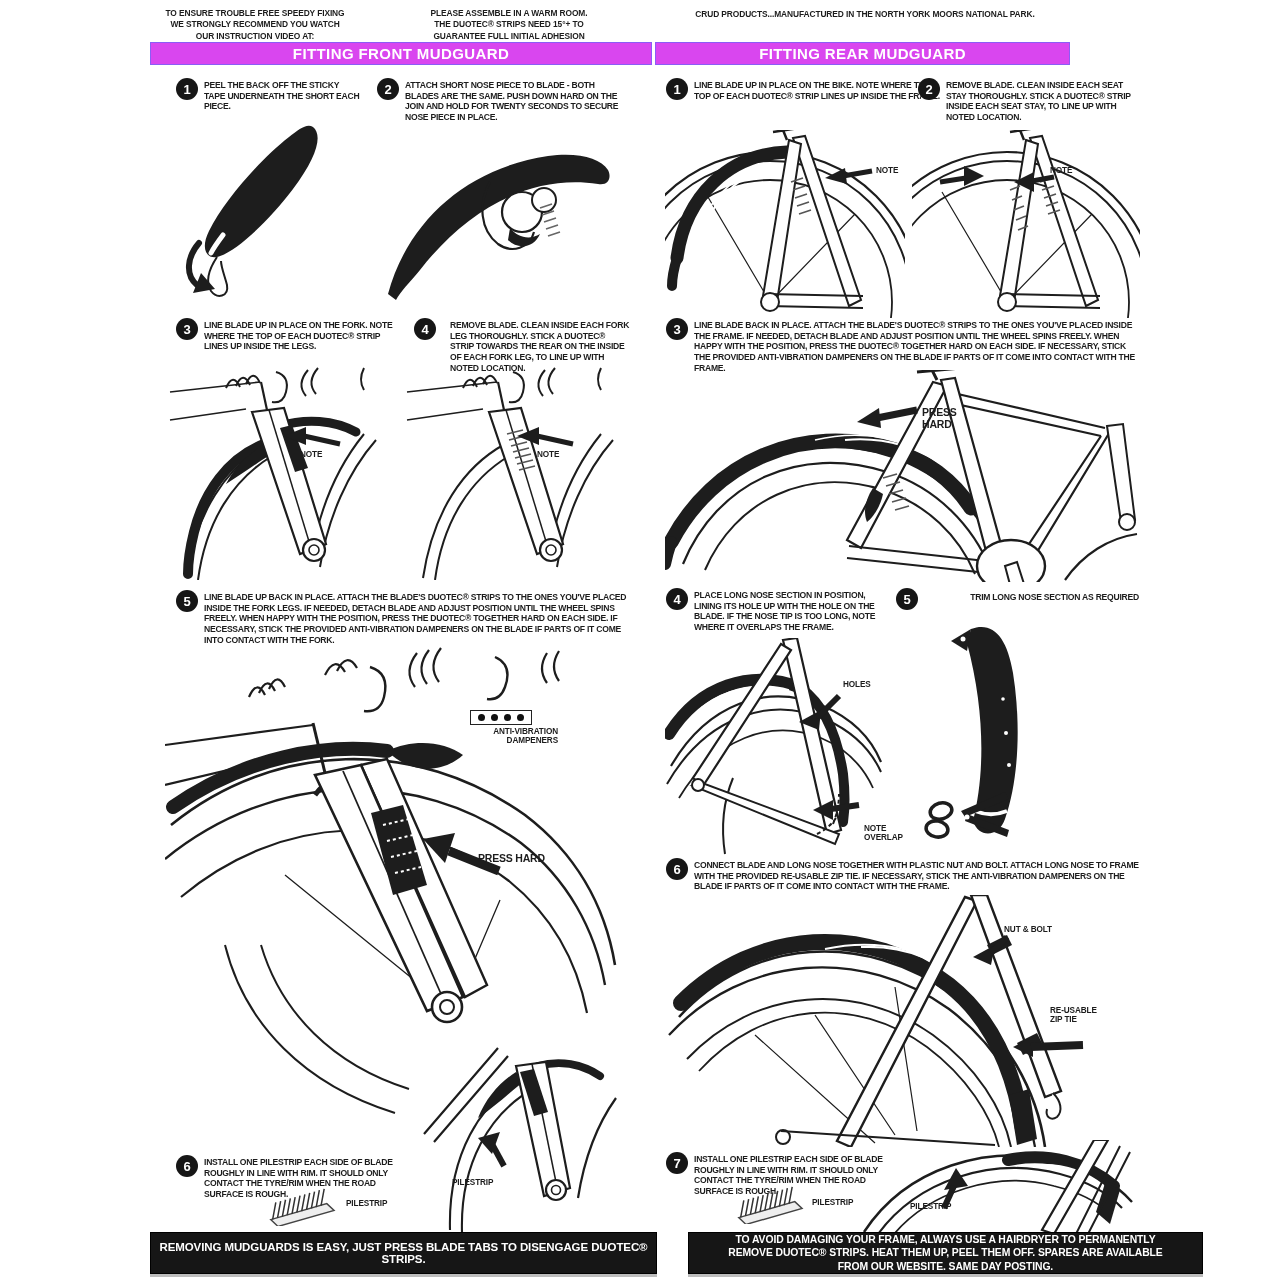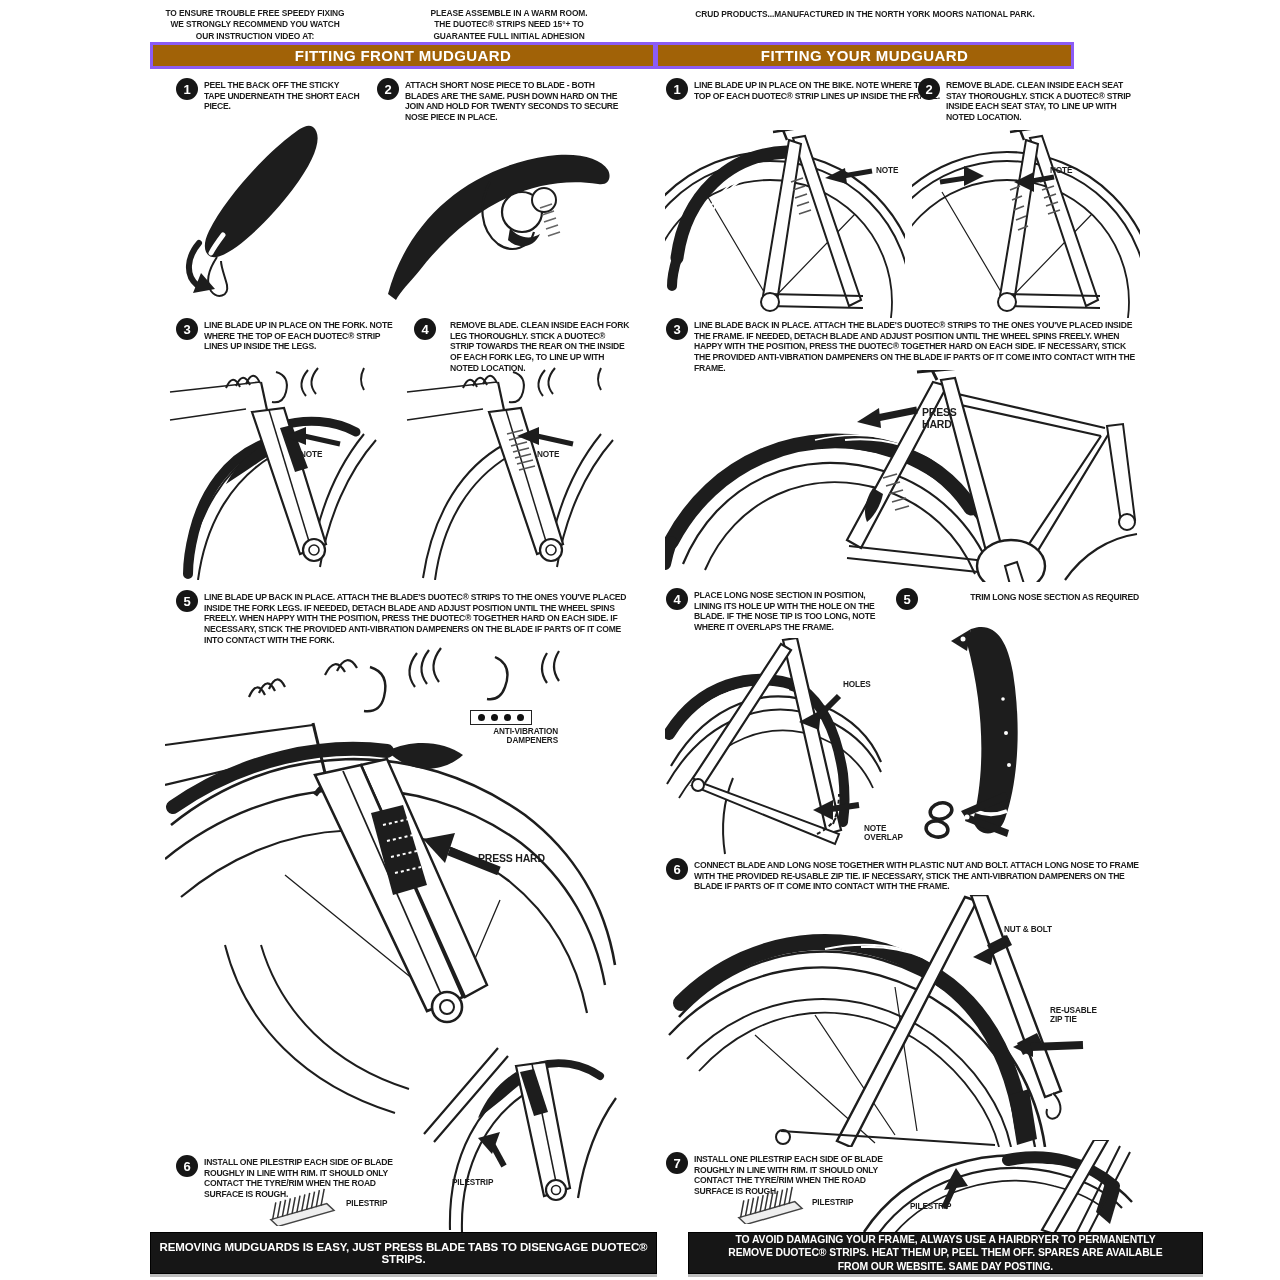--- a/index.html
+++ b/index.html
@@ -1,20 +1,20 @@
 <!DOCTYPE html>
 <html><head>
 <meta charset="utf-8">
 <style>
   html,body{margin:0;padding:0;background:#fff;}
   .page{position:relative;width:1280px;height:1280px;background:#fff;overflow:hidden;
         font-family:"Liberation Sans",sans-serif;color:#1c1c1c;}
   .abs{position:absolute;}
   .note{font-size:8.4px;font-weight:bold;line-height:1.35;text-align:center;letter-spacing:-0.1px;}
-  .hdrbar{background:#a16207;border:3px solid #8b5cf6;color:#fff;display:flex;align-items:center;
+  .hdrbar{background:#d946ef;border:1px solid #8b5cf6;color:#fff;display:flex;align-items:center;
           justify-content:center;font-weight:bold;font-size:15px;letter-spacing:.4px;height:21px;}
   .stepnum{width:22px;height:22px;border-radius:50%;background:#161616;color:#fff;display:flex;
            align-items:center;justify-content:center;font-weight:bold;font-size:13px;}
   .steptext{font-size:8.6px;font-weight:bold;line-height:1.24;letter-spacing:-0.25px;}
   .dlabel{font-size:8.2px;font-weight:bold;letter-spacing:-0.1px;line-height:1.15;}
   .plabel{font-size:10.5px;font-weight:bold;letter-spacing:-0.2px;line-height:1.15;}
   .banner{background:#161616;color:#fff;font-weight:bold;display:flex;align-items:center;
           justify-content:center;text-align:center;box-shadow:0 3px 0 #bdbdbd;border:1px solid #000;}
   .banner.left{font-size:11.5px;letter-spacing:-0.1px;}
   .banner.right{font-size:10.4px;line-height:1.3;letter-spacing:-0.1px;padding:0 28px;}
@@ -27,21 +27,21 @@
 </head>
 <body>
 
 <div class="page">
 
   <div class="abs note" style="left:162px;top:8px;width:186px;">TO ENSURE TROUBLE FREE SPEEDY FIXING WE STRONGLY RECOMMEND YOU WATCH OUR INSTRUCTION VIDEO AT: CRUDPRODUCTS.COM</div>
   <div class="abs note" style="left:425px;top:8px;width:168px;">PLEASE ASSEMBLE IN A WARM ROOM. THE DUOTEC® STRIPS NEED 15°+ TO GUARANTEE FULL INITIAL ADHESION</div>
   <div class="abs note" style="left:655px;top:9px;width:420px;">CRUD PRODUCTS...MANUFACTURED IN THE NORTH YORK MOORS NATIONAL PARK.</div>
 
   <div class="abs hdrbar" style="left:150px;top:42px;width:500px;">FITTING FRONT MUDGUARD</div>
-  <div class="abs hdrbar" style="left:655px;top:42px;width:413px;">FITTING YOUR MUDGUARD</div>
+  <div class="abs hdrbar" style="left:655px;top:42px;width:413px;">FITTING REAR MUDGUARD</div>
 
   <div class="abs stepnum" style="left:176px;top:78px;">1</div>
   <div class="abs steptext" style="left:204px;top:80px;width:158px;">PEEL THE BACK OFF THE STICKY TAPE UNDERNEATH THE SHORT EACH PIECE.</div>
 
   <div class="abs stepnum" style="left:377px;top:78px;">2</div>
   <div class="abs steptext" style="left:405px;top:80px;width:218px;">ATTACH SHORT NOSE PIECE TO BLADE - BOTH BLADES ARE THE SAME. PUSH DOWN HARD ON THE JOIN AND HOLD FOR TWENTY SECONDS TO SECURE NOSE PIECE IN PLACE.</div>
 
   <svg class="abs" style="left:165px;top:115px;" width="200" height="195" viewBox="0 0 200 195">
     <path d="M148,12 C158,20 152,42 128,74 C104,106 70,138 52,142 C40,144 36,132 44,116 C60,84 96,44 124,22 C134,14 142,8 148,12 Z" fill="#1d1d1d"></path>
     <path d="M58,120 C52,128 48,134 46,138" stroke="#fff" stroke-width="5" fill="none" stroke-linecap="round"></path>

